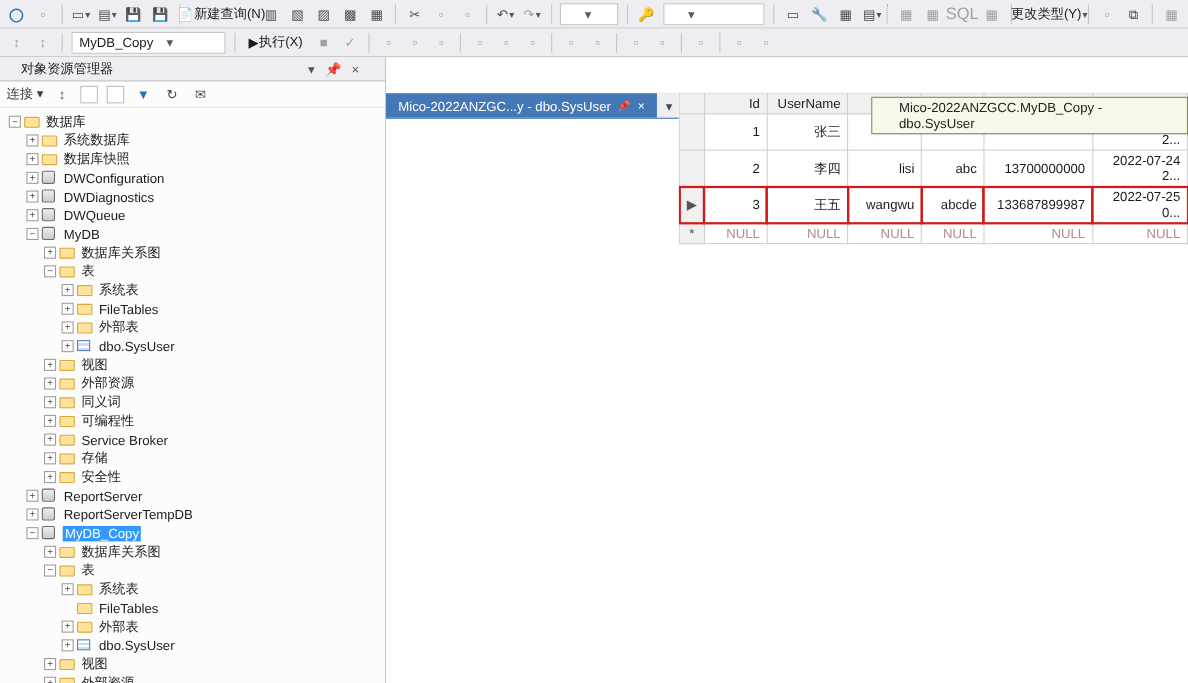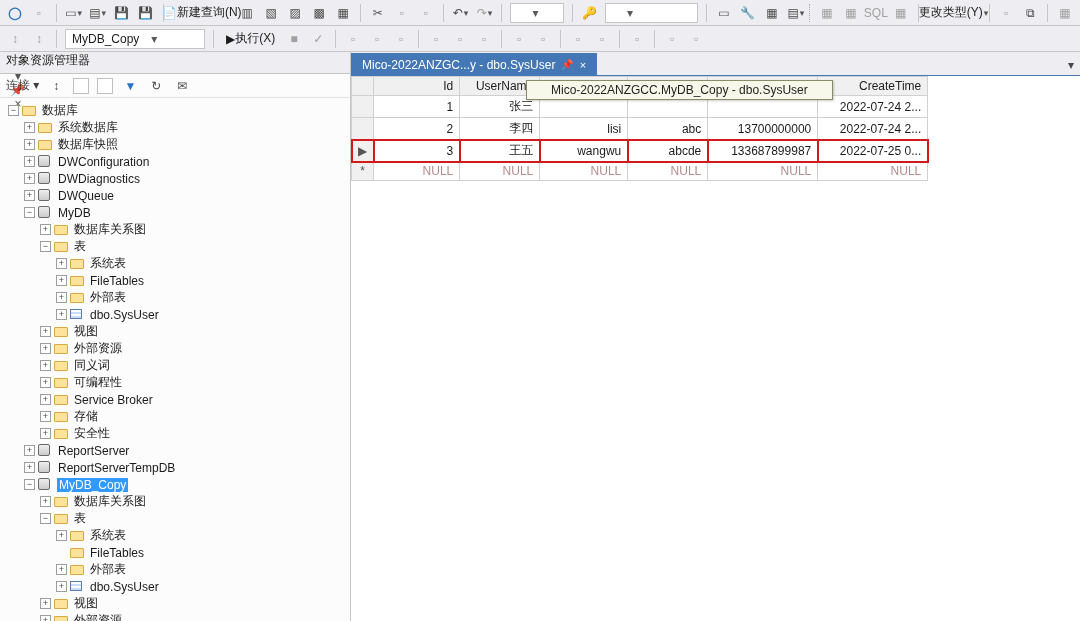--- a/index.html
+++ b/index.html
@@ -14,40 +14,40 @@
   .tb-combo { display: inline-flex; align-items: center; border: 1px solid #c6c6c6; background: #fff; height: 20px; }
   .tb-combo span { padding: 0 6px; }
   .tb-combo .dd { width: 14px; text-align: center; color: #5a5a5a; }
   .drop { font-size: 9px; color: #555; padding-left: 1px; }
 
   
   .main { display: flex; height: calc(621px - 26px - 26px); }
 
   
   .ox { width: 351px; border-right: 1px solid #c6c6c6; display: flex; flex-direction: column; background: #fcfcfc; }
-  .ox-title { background: #eeeef2; border-bottom: 1px solid #c6c6c6; height: 22px; display: flex; align-items: flex-start; padding: 0 6px; font-size: 12px; flex-direction: column; }
+  .ox-title { background: #eeeef2; border-bottom: 1px solid #c6c6c6; height: 22px; display: flex; align-items: center; padding: 0 19px; font-size: 12px; }
   .ox-title .spacer { flex: 1; }
   .ox-title .wbtn { width: 16px; text-align: center; color: #555; margin-left: 4px; }
   .ox-tools { height: 24px; display: flex; align-items: center; padding: 0 6px; gap: 8px; border-bottom: 1px solid #e3e3e3; }
   .ox-tools .lnk { color: #404040; }
   .ox-tools .ibox { width: 16px; height: 16px; border: 1px solid #c0c0c0; background: #fff; }
   .ox-tree { flex: 1; overflow: auto; padding: 4px 0 4px 4px; font-size: 12px; }
   .tn { display: flex; align-items: center; height: 17px; padding-right: 6px; white-space: nowrap; }
   .tn .tog { width: 11px; height: 11px; border: 1px solid #9e9e9e; font-size: 9px; line-height: 9px; text-align: center; color: #4a4a4a; margin-right: 3px; background: #fff; }
   .tn .tog.blank { border: none; background: transparent; }
   .tn .ic { width: 16px; height: 14px; margin-right: 3px; position: relative; }
   .folder { background: #ffe39b; border: 1px solid #d8aa3e; border-radius: 1px; width: 14px; height: 10px; margin-top: 2px; }
   .dbcyl { width: 12px; height: 12px; border: 1px solid #6a6a6a; border-radius: 2px; background: linear-gradient(#eee,#ccc); }
   .tbl { width: 12px; height: 10px; border: 1px solid #5a7db6; background: repeating-linear-gradient(#fff,#fff 2px,#c9def5 2px,#c9def5 4px); margin-top:1px; }
   .tn.sel > .lbl { background: #3399ff; color: #fff; padding: 0 2px; }
   .tn .lbl { padding: 0 1px; }
   .i0{padding-left:4px}.i1{padding-left:20px}.i2{padding-left:36px}.i3{padding-left:52px}
 
   
-  .doc { flex: 1; display: flex; flex-direction: column; overflow: hidden; }
+  .doc { flex: 1; display: flex; flex-direction: row; overflow: hidden; margin-top: 32px; }
   .tabs { height: 24px; background: #eeeef2; display: flex; align-items: flex-end; border-bottom: 1px solid #4477b6; }
   .tab { height: 22px; padding: 0 10px; display: flex; align-items: center; font-size: 12px; margin-right: 2px; background: #d6dbe9; color: #1b1b1b; border-top: 1px solid #c6c6c6; border-left: 1px solid #c6c6c6; border-right: 1px solid #c6c6c6; }
   .tab.active { background: #4477b6; color: #fff; border-color: #4477b6; }
   .tab .pin { margin-left: 6px; font-size: 10px; }
   .tab .x { margin-left: 6px; font-size: 11px; }
 
   .grid-wrap { flex: 1; overflow: auto; position: relative; }
   table.grid { border-collapse: collapse; font-size: 12px; }
   table.grid th, table.grid td { border: 1px solid #d0d0d0; text-align: right; padding: 2px 6px; height: 18px; }
   table.grid th { background: #f0f0f0; font-weight: normal; color: #222; }
@@ -98,21 +98,21 @@
       <span class="dd">▾</span>
     </span>
   <span class="sep"></span>
   <span class="tb-btn">▭</span>
   <span class="tb-btn">🔧</span>
   <span class="tb-btn">▦</span>
   <span class="tb-btn">▤<span class="drop">▾</span></span>
   <span class="sep" style="margin-left:-2px;border-left:1px dotted #aaa;background:none;"></span>
   <span class="tb-btn tb-dim">▦</span>
   <span class="tb-btn tb-dim">▦</span>
-  <span class="tb-btn tb-dim" style="font-size:12px;">SQL</span>
+  <span class="tb-btn tb-dim" style="font-size:15px;">SQL</span>
   <span class="tb-btn tb-dim">▦</span>
   <span class="sep"></span>
   <span class="tb-btn text">
       <span>更改类型(Y)</span>
       <span class="drop">▾</span>
     </span>
   <span class="sep"></span>
   <span class="tb-btn tb-dim">▫</span>
   <span class="tb-btn">⧉</span>
   <span class="sep"></span>

